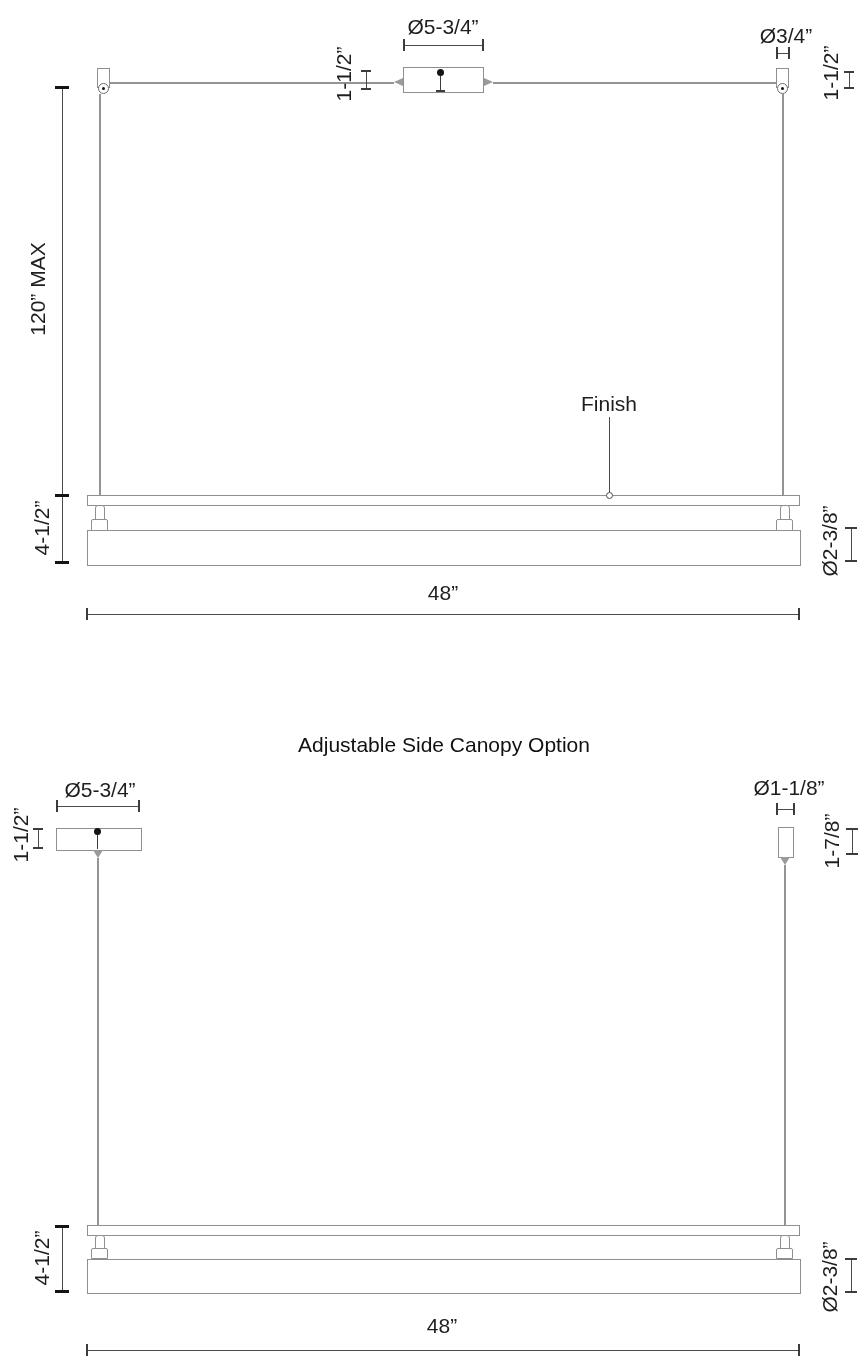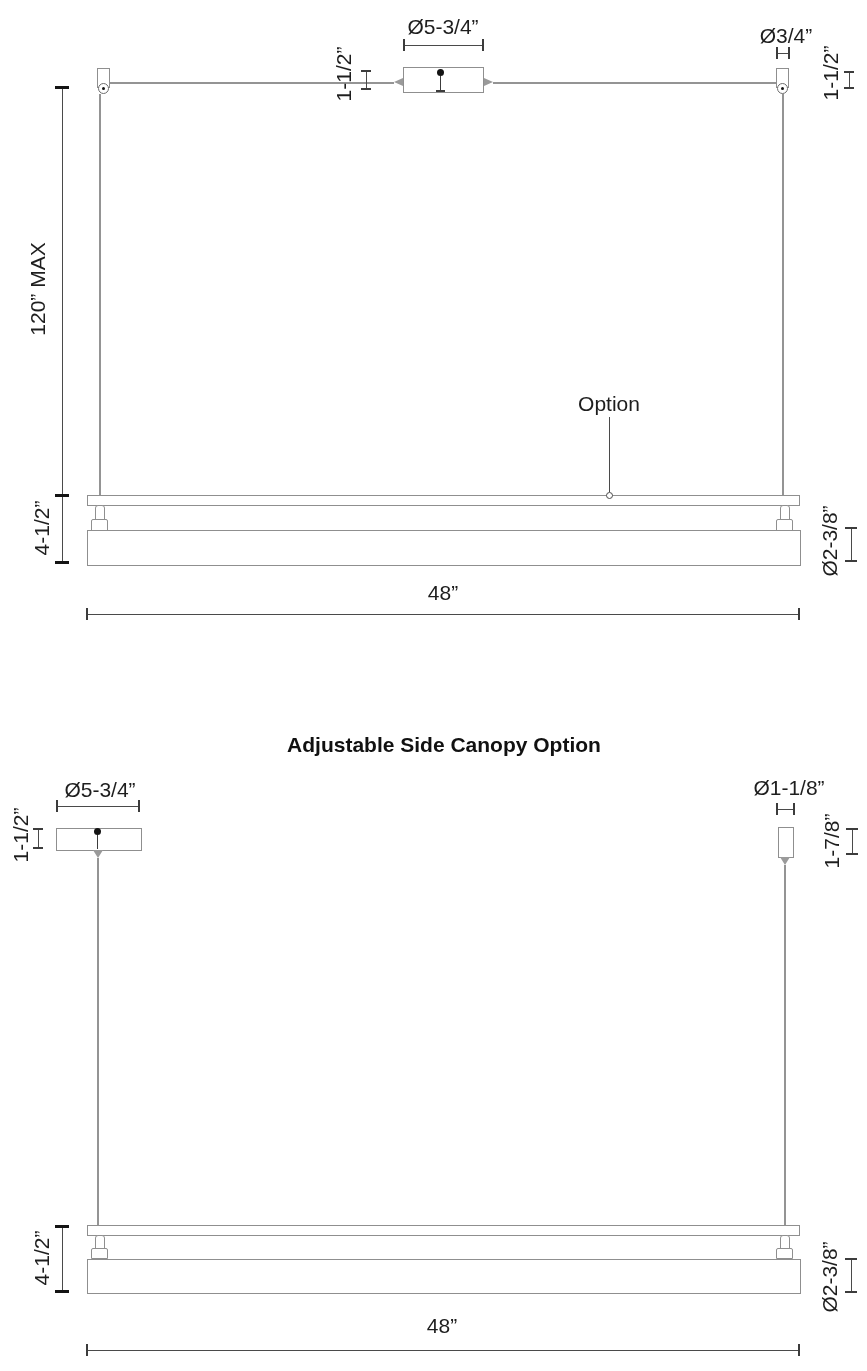--- a/index.html
+++ b/index.html
@@ -11,21 +11,21 @@
   .ln   { position:absolute; background:#949494; }
   .box  { position:absolute; border:1px solid #8f8f8f; background:#fff; box-sizing:border-box; }
   
   .dln  { position:absolute; background:#4a4a4a; }
   .dtk  { position:absolute; background:#3c3c3c; }
   .dtkb { position:absolute; background:#141414; }
   
   .lbl  { position:absolute; color:#1e1e1e; font-size:21px; line-height:1.1;
           white-space:nowrap; transform:translate(-50%,-50%); }
   .rot  { transform:translate(-50%,-50%) rotate(-90deg); }
-  .title{ position:absolute; color:#111; font-size:21px; font-weight:bold;
+  .title{ position:absolute; color:#111; font-size:21px; font-weight:normal;
           white-space:nowrap; transform:translate(-50%,-50%); }
   
   .dot  { position:absolute; background:#141414; border-radius:50%; }
   .ring { position:absolute; border:1px solid #6e6e6e; border-radius:50%; background:#fff; box-sizing:border-box; }
   
   .tri  { position:absolute; width:0; height:0; }
   .tri-l{ border-right:9px solid #9a9a9a; border-top:4px solid transparent; border-bottom:4px solid transparent; }
   .tri-r{ border-left:9px solid #9a9a9a; border-top:4px solid transparent; border-bottom:4px solid transparent; }
   .tri-d{ border-top:8px solid #9a9a9a; border-left:5px solid transparent; border-right:5px solid transparent; }
   .stem { border-radius:3px 3px 0 0; }
@@ -87,21 +87,21 @@
 
     <div class="lbl rot" style="left:38px; top:289px;">120” MAX</div>
     <div class="dln" style="left:62px; top:88px; width:1px; height:408px;"></div>
     <div class="dtkb" style="left:55px; top:86px; width:14px; height:3px;"></div>
     <div class="dtkb" style="left:55px; top:494px; width:14px; height:3px;"></div>
 
     <div class="lbl rot" style="left:42px; top:528px;">4-1/2”</div>
     <div class="dln" style="left:62px; top:497px; width:1px; height:66px;"></div>
     <div class="dtkb" style="left:55px; top:561px; width:14px; height:3px;"></div>
 
-    <div class="lbl" style="left:609px; top:404px;">Option</div>
+    <div class="lbl" style="left:609px; top:404px;">Finish</div>
     <div class="dln" style="left:609px; top:417px; width:1px; height:75px;"></div>
     <div class="ring" style="left:606px; top:492px; width:7px; height:7px; border-color:#4a4a4a;"></div>
 
     <div class="lbl rot" style="left:830px; top:541px;">Ø2-3/8”</div>
     <div class="dln" style="left:851px; top:528px; width:1px; height:34px;"></div>
     <div class="dtk" style="left:845px; top:527px; width:12px; height:2px;"></div>
     <div class="dtk" style="left:845px; top:560px; width:12px; height:2px;"></div>
 
     <div class="lbl" style="left:443px; top:593px;">48”</div>
     <div class="dln" style="left:87px; top:614px; width:713px; height:1px;"></div>

